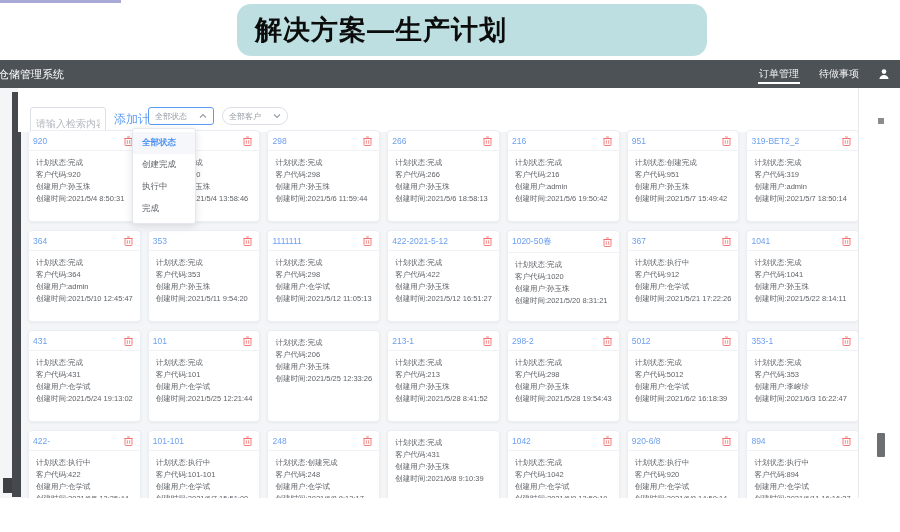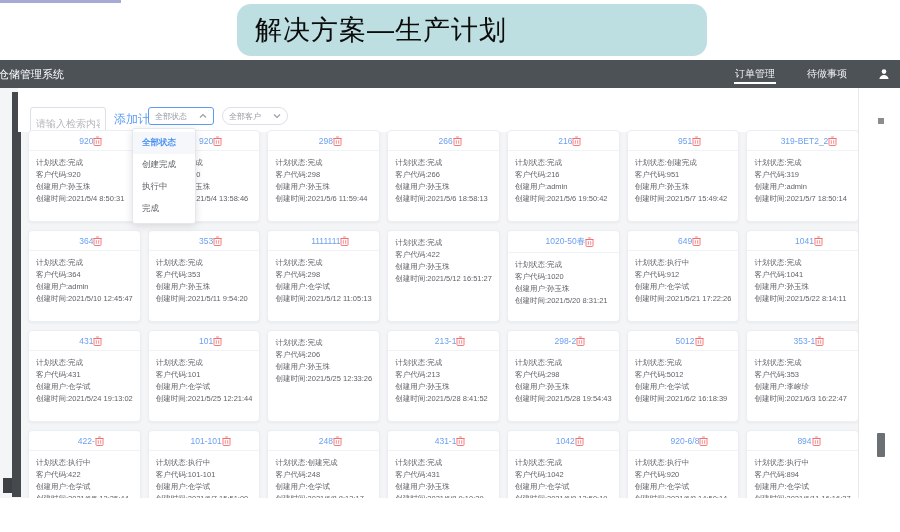--- a/index.html
+++ b/index.html
@@ -4,28 +4,28 @@
 <style>
   * { margin:0; padding:0; box-sizing:border-box; }
   html,body { width:900px; height:532px; }
   body { font-family:"Liberation Sans","DejaVu Sans",sans-serif; background:#fff; position:relative; overflow:hidden; }
 
   .slide { position:absolute; inset:0; background:#ffffff; }
 
   .lavender-strip { position:absolute; left:0; top:0; width:121px; height:3px; background:#a9a9d6; }
 
   .title-box { position:absolute; left:237px; top:4px; width:470px; height:52px; background:#bedfe1; border-radius:14px; display:flex; align-items:center; padding-left:18px; }
-  .title-box h1 { font-size:27px; font-weight:normal; color:#0c0c0c; letter-spacing:1px; }
+  .title-box h1 { font-size:27px; font-weight:bold; color:#0c0c0c; letter-spacing:1px; }
 
   
   .app { position:absolute; left:0; top:60px; width:900px; height:438px; background:#3b82f6; }
 
   .app-header { position:absolute; left:0; top:0; width:900px; height:28px; background:#4d5257; display:flex; align-items:center; color:#fff; }
   .brand { font-size:11px; margin-left:-2px; white-space:nowrap; }
-  .app-nav { position:absolute; right:10px; top:0; height:28px; display:flex; align-items:center; gap:30px; }
+  .app-nav { position:absolute; right:10px; top:0; height:28px; display:flex; align-items:center; gap:18px; }
   .nav-item { font-size:10px; color:#f2f2f2; position:relative; cursor:pointer; padding:7px 1px; }
   .nav-item.active::after { content:""; position:absolute; left:0; right:0; bottom:4px; height:2px; background:#ffffff; }
   .user-ic { width:12px; height:12px; display:block; }
 
   .app-content { position:absolute; left:0; top:28px; width:900px; height:410px; background:#f4f5f7; overflow:hidden; }
 
   .left-strip { position:absolute; left:12px; top:4px; width:9px; height:405px; background:#45494d; }
   .left-strip-foot { position:absolute; left:3px; top:390px; width:9px; height:15px; background:#3d4145; }
 
   .toolbar { position:absolute; left:18px; top:0; width:840px; height:44px; background:#ffffff; }
@@ -37,21 +37,21 @@
   .sel-status { left:130px; }
   .sel-customer { left:204px;border-radius:9px; }
   .chev { width:8px; height:6px; display:block; }
 
   .dropdown { position:absolute; left:132px; top:40px; width:64px; background:#ffffff; border:1px solid #e4e7ed; border-radius:3px; box-shadow:0 2px 8px rgba(0,0,0,.12); padding:3px 0; z-index:30; }
   .dd-opt { font-size:8.5px; color:#5f6368; padding:5px 9px; cursor:pointer; white-space:nowrap; }
   .dd-opt.selected { color:#4a90f2; font-weight:bold; background:#f5f7fa; }
 
   .cards-grid { position:absolute; left:28px; top:42px; width:824px; display:grid; grid-template-columns:repeat(8,1fr); column-gap:7px; row-gap:8px; }
   .card { background:#ffffff; border:1px solid #ebeef5; border-radius:4px; height:92px; box-shadow:0 1px 3px rgba(0,0,0,.05); position:relative; overflow:visible; }
-  .card-head { display:flex; align-items:center; justify-content:center; padding:5px 7px 4px 20px; border-bottom:1px solid #f0f2f5; }
+  .card-head { display:flex; align-items:center; justify-content:space-between; padding:5px 7px 4px 4px; border-bottom:1px solid #f0f2f5; }
   .card-id { font-size:8.5px; color:#6b9ff0; white-space:nowrap; overflow:hidden; }
   .trash { width:9px; height:10px; color:#f56c6c; cursor:pointer; flex:0 0 auto; }
   .card-body { padding:6px 7px 0 7px; }
   .card-line { font-size:7.5px; color:#5f6368; line-height:12px; white-space:nowrap; overflow:hidden; }
 
   .right-gutter { position:absolute; right:0; top:0; width:42px; height:410px; background:#ffffff; border-left:1px solid #e8e8e8; }
   .scroll-thumb { position:absolute; right:15px; top:345px; width:8px; height:24px; background:#6d7073; border-radius:1px; cursor:pointer; }
   .scroll-tick { position:absolute; right:16px; top:30px; width:6px; height:6px; background:#8a8d90; }
 </style>
 </head>
@@ -316,20 +316,30 @@
     <div class="card-body">
       <div class="card-line">计划状态:完成</div>
       <div class="card-line">客户代码:298</div>
       <div class="card-line">创建用户:仓学试</div>
       <div class="card-line">创建时间:2021/5/12 11:05:13</div>
     </div>
 
   </div>
 
   <div class="card">
+    <div class="card-head">
+      <span class="card-id">422-2021-5-12</span>
+      <svg class="trash" viewBox="0 0 9 10">
+        <rect x="1" y="2.5" width="7" height="7" rx="0.8" fill="none" stroke="currentColor" stroke-width="0.9"></rect>
+        <line x1="0.3" y1="2.5" x2="8.7" y2="2.5" stroke="currentColor" stroke-width="0.9"></line>
+        <line x1="3.2" y1="1" x2="5.8" y2="1" stroke="currentColor" stroke-width="0.9"></line>
+        <line x1="3.3" y1="4.2" x2="3.3" y2="7.8" stroke="currentColor" stroke-width="0.8"></line>
+        <line x1="5.7" y1="4.2" x2="5.7" y2="7.8" stroke="currentColor" stroke-width="0.8"></line>
+      </svg>
+    </div>
     <div class="card-body">
       <div class="card-line">计划状态:完成</div>
       <div class="card-line">客户代码:422</div>
       <div class="card-line">创建用户:孙玉珠</div>
       <div class="card-line">创建时间:2021/5/12 16:51:27</div>
     </div>
 
   </div>
 
   <div class="card">
@@ -347,21 +357,21 @@
       <div class="card-line">计划状态:完成</div>
       <div class="card-line">客户代码:1020</div>
       <div class="card-line">创建用户:孙玉珠</div>
       <div class="card-line">创建时间:2021/5/20 8:31:21</div>
     </div>
 
   </div>
 
   <div class="card">
     <div class="card-head">
-      <span class="card-id">649</span>
+      <span class="card-id">367</span>
       <svg class="trash" viewBox="0 0 9 10">
         <rect x="1" y="2.5" width="7" height="7" rx="0.8" fill="none" stroke="currentColor" stroke-width="0.9"></rect>
         <line x1="0.3" y1="2.5" x2="8.7" y2="2.5" stroke="currentColor" stroke-width="0.9"></line>
         <line x1="3.2" y1="1" x2="5.8" y2="1" stroke="currentColor" stroke-width="0.9"></line>
         <line x1="3.3" y1="4.2" x2="3.3" y2="7.8" stroke="currentColor" stroke-width="0.8"></line>
         <line x1="5.7" y1="4.2" x2="5.7" y2="7.8" stroke="currentColor" stroke-width="0.8"></line>
       </svg>
     </div>
     <div class="card-body">
       <div class="card-line">计划状态:执行中</div>
@@ -604,30 +614,20 @@
     <div class="card-body">
       <div class="card-line">计划状态:创建完成</div>
       <div class="card-line">客户代码:248</div>
       <div class="card-line">创建用户:仓学试</div>
       <div class="card-line">创建时间:2021/6/8 8:13:17</div>
     </div>
 
   </div>
 
   <div class="card">
-    <div class="card-head">
-      <span class="card-id">431-1</span>
-      <svg class="trash" viewBox="0 0 9 10">
-        <rect x="1" y="2.5" width="7" height="7" rx="0.8" fill="none" stroke="currentColor" stroke-width="0.9"></rect>
-        <line x1="0.3" y1="2.5" x2="8.7" y2="2.5" stroke="currentColor" stroke-width="0.9"></line>
-        <line x1="3.2" y1="1" x2="5.8" y2="1" stroke="currentColor" stroke-width="0.9"></line>
-        <line x1="3.3" y1="4.2" x2="3.3" y2="7.8" stroke="currentColor" stroke-width="0.8"></line>
-        <line x1="5.7" y1="4.2" x2="5.7" y2="7.8" stroke="currentColor" stroke-width="0.8"></line>
-      </svg>
-    </div>
     <div class="card-body">
       <div class="card-line">计划状态:完成</div>
       <div class="card-line">客户代码:431</div>
       <div class="card-line">创建用户:孙玉珠</div>
       <div class="card-line">创建时间:2021/6/8 9:10:39</div>
     </div>
 
   </div>
 
   <div class="card">

